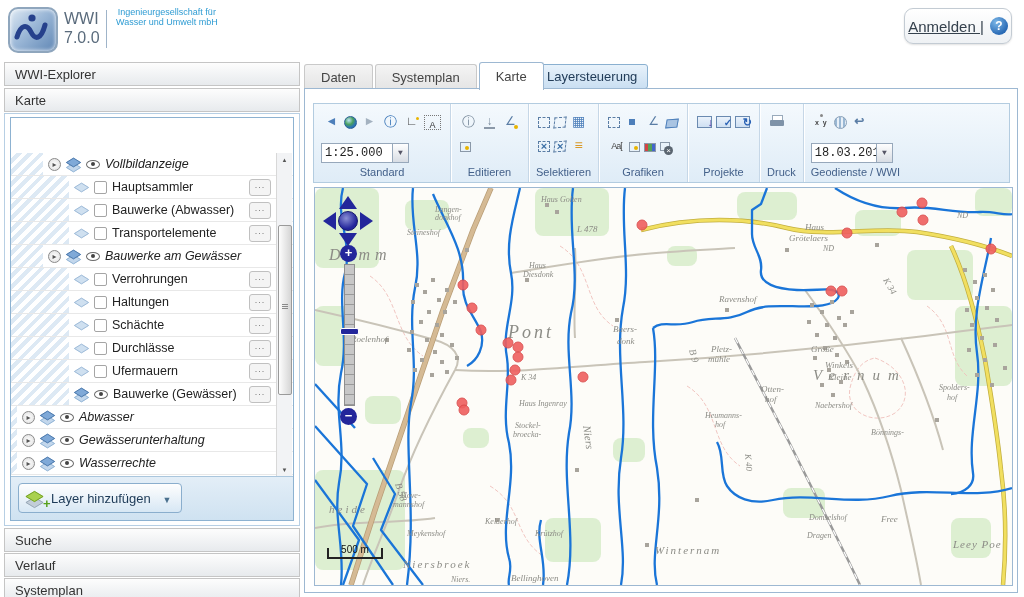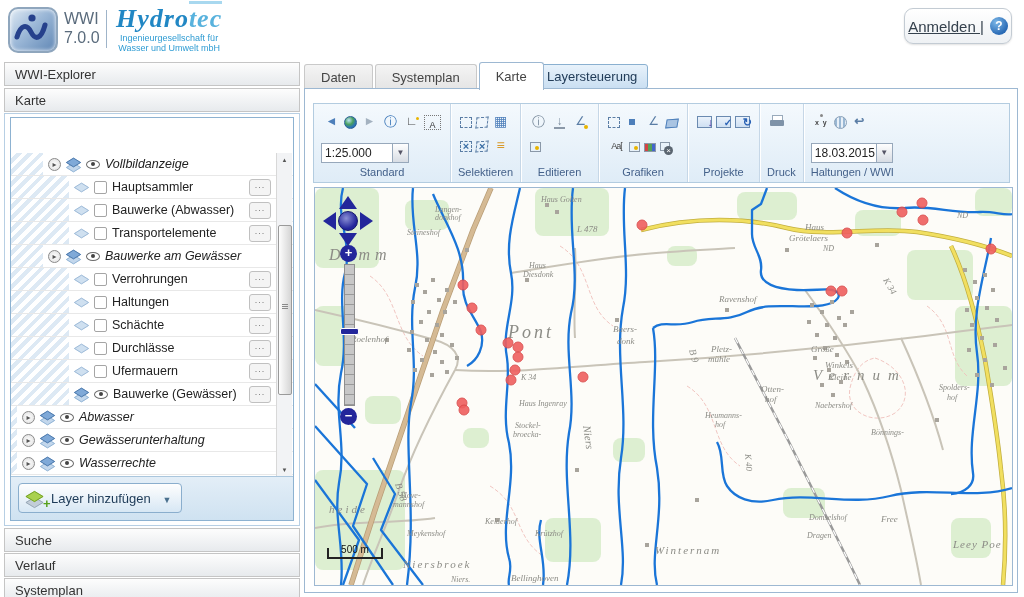--- a/index.html
+++ b/index.html
@@ -102,21 +102,21 @@
   .icp{width:15px;height:12px;margin-top:2px;border:1px solid #6a8ab0;background:linear-gradient(#eaf2fb,#cfe0f2);box-sizing:border-box;}
   .ic-project-import::after{content:"↓";position:absolute;right:-2px;bottom:-4px;color:#5b3fa8;font-weight:bold;font-size:11px;}
   .ic-project-check::after{content:"✓";position:absolute;right:-2px;bottom:-4px;color:#2a62b5;font-weight:bold;font-size:10px;}
   .ic-project-reload::after{content:"↻";position:absolute;right:-3px;bottom:-4px;color:#2a62b5;font-weight:bold;font-size:11px;}
   .ic-print::before{content:"";position:absolute;left:3px;top:2px;width:9px;height:5px;background:#fff;border:1px solid #9ab;}
   .ic-print::after{content:"";position:absolute;left:1px;top:7px;width:14px;height:6px;background:#7f93a8;border-radius:1px;}
   .ic-coords-xy::before{content:"x y";font-weight:bold;font-size:7px;letter-spacing:1px;color:#444;}
   .ic-coords-xy::after{content:"";position:absolute;left:7px;top:1px;width:3px;height:3px;border-radius:50%;background:#888;}
   .ic-geo-sphere{width:13px;height:13px;margin-top:2px;border-radius:50%;border:1px solid #88a0b8;background:repeating-linear-gradient(90deg,#9ab8d4 0 2px,#e8f0f8 2px 4px);box-sizing:border-box;}
   .ic-goto-info::before{content:"↩";color:#5a7da5;font-weight:bold;}
-  .fld{display:flex;margin-top:16px;}
+  .fld{display:flex;margin-top:16px;font-family:Liberation Mono, monospace;}
   .fld .val{height:18px;border:1px solid #97a8bb;background:#fff;font-size:12px;line-height:18px;padding:0 3px;overflow:hidden;white-space:nowrap;color:#222;}
   .fld .dd{width:16px;height:20px;border:1px solid #97a8bb;border-left:none;background:linear-gradient(#fefefe,#d8dde4);box-sizing:border-box;font-size:8px;color:#556;text-align:center;line-height:18px;cursor:pointer;}
 
   
   .mapwrap{position:absolute;left:9px;top:98px;width:697px;height:397px;border:1px solid #9db8d2;overflow:hidden;background:#fdfcf8;}
   .mapwrap svg{position:absolute;left:0;top:0;}
   .pan{position:absolute;left:10px;top:10px;width:46px;height:46px;}
   .pan span{position:absolute;width:0;height:0;}
   .pan .n{left:14px;top:-2px;border-left:9px solid transparent;border-right:9px solid transparent;border-bottom:13px solid #23269b;}
   .pan .s{left:14px;bottom:-2px;border-left:9px solid transparent;border-right:9px solid transparent;border-top:13px solid #23269b;}
@@ -141,21 +141,20 @@
           <circle cx="22" cy="9" r="3.6" fill="#26418c"></circle>
           <path d="M7 28 C11 15,17 15,21 23 C25 31,31 31,35 16" stroke="#26418c" stroke-width="5" fill="none" stroke-linecap="round"></path>
         </svg>
     </div>
     <div class="logo-txt">
       <div>WWI</div>
       <div>7.0.0</div>
     </div>
     <div class="logo-sep"></div>
     <div class="brand">
-      <div class="brand-word"><span>Hydro</span><span class="b2">tec</span></div>
       <div class="brand-sub">
         <div>Ingenieurgesellschaft für</div>
         <div>Wasser und Umwelt mbH</div>
       </div>
     </div>
     <div class="login">
       <a>Anmelden |</a>
       <span class="help">?</span>
     </div>
   </header>
@@ -309,41 +308,41 @@
           <div class="trowi">
             <span class="fld">
               <span class="val" style="width: 64px;">1:25.000</span>
               <span class="dd">▼</span>
             </span>
           </div>
           <div class="tglabel">Standard</div>
         </div>
         <div class="tgroup">
           <div class="trowi">
+            <span class="ic ic-edit-info"></span>
+            <span class="ic ic-edit-import"></span>
+            <span class="ic ic-edit-line"></span>
+          </div>
+          <div class="trowi">
+            <span class="ic ic-edit-rect"></span>
+          </div>
+          <div class="tglabel">Editieren</div>
+        </div>
+        <div class="tgroup">
+          <div class="trowi">
             <span class="ic ic-select-rect box-dash"></span>
             <span class="ic ic-select-poly box-dash"></span>
             <span class="ic ic-select-table"></span>
           </div>
           <div class="trowi">
             <span class="ic ic-clear-rect box-dash"></span>
             <span class="ic ic-clear-poly box-dash"></span>
             <span class="ic ic-select-list"></span>
           </div>
           <div class="tglabel">Selektieren</div>
-        </div>
-        <div class="tgroup">
-          <div class="trowi">
-            <span class="ic ic-edit-info"></span>
-            <span class="ic ic-edit-import"></span>
-            <span class="ic ic-edit-line"></span>
-          </div>
-          <div class="trowi">
-            <span class="ic ic-edit-rect"></span>
-          </div>
-          <div class="tglabel">Editieren</div>
         </div>
         <div class="tgroup">
           <div class="trowi">
             <span class="ic ic-draw-rect box-dash"></span>
             <span class="ic ic-draw-point"></span>
             <span class="ic ic-draw-line"></span>
             <span class="ic ic-draw-polygon"></span>
           </div>
           <div class="trowi">
             <span class="ic ic-draw-text"></span>
@@ -372,21 +371,21 @@
             <span class="ic ic-coords-xy"></span>
             <span class="ic ic-geo-sphere"></span>
             <span class="ic ic-goto-info"></span>
           </div>
           <div class="trowi">
             <span class="fld">
               <span class="val" style="width: 58px;">18.03.2015</span>
               <span class="dd">▼</span>
             </span>
           </div>
-          <div class="tglabel">Haltungen / WWI</div>
+          <div class="tglabel">Geodienste / WWI</div>
         </div>
       </div>
     <div class="mapwrap">
       <div id="mapsvg">
           <svg width="697" height="397" viewBox="0 0 697 397">
             <rect x="0" y="0" width="697" height="397" fill="#fdfcf8"></rect>
             <rect x="0" y="0" width="64" height="80" rx="8" fill="#d7ecca" opacity="0.85"></rect>
             <rect x="90" y="12" width="44" height="30" rx="8" fill="#d7ecca" opacity="0.85"></rect>
             <rect x="220" y="0" width="74" height="48" rx="8" fill="#d7ecca" opacity="0.85"></rect>
             <rect x="422" y="4" width="60" height="28" rx="8" fill="#d7ecca" opacity="0.85"></rect>

